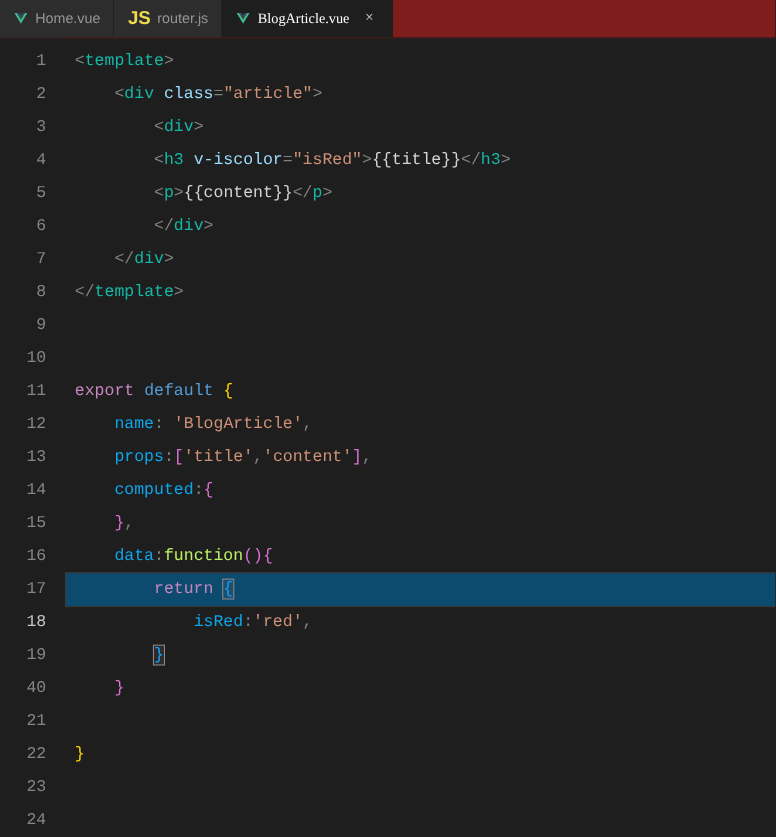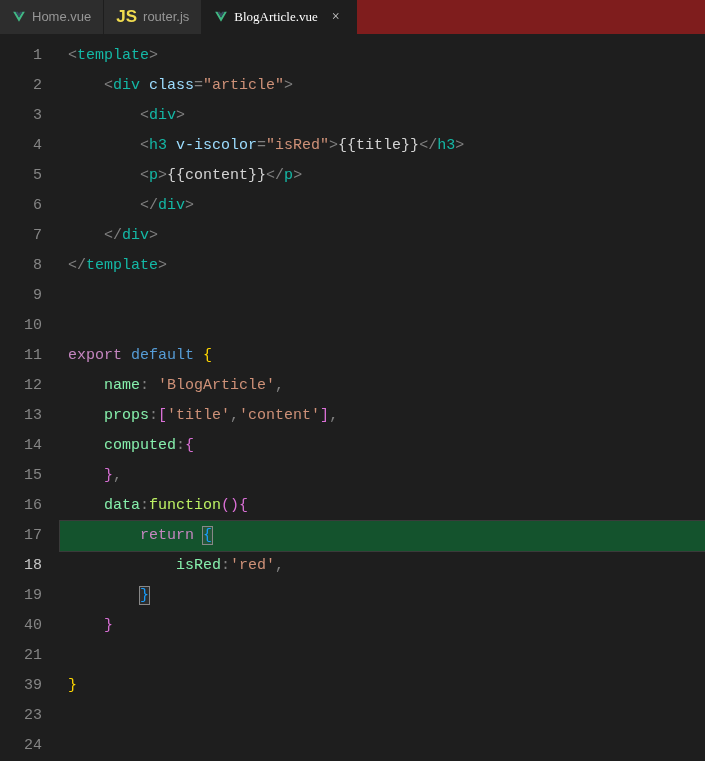--- a/index.html
+++ b/index.html
@@ -84,38 +84,38 @@
       position: relative;
     }
     .code-line {
       height: 30px;
       line-height: 30px;
       white-space: pre;
       padding-left: 8px;
       position: relative;
     }
     .code-line.current {
-      background: #14532d;
+      background: #0c4a6e;
       outline: 1px solid #3a3a3a;
     }
     
     .punct { color: #808080; }
     .tag { color: #14b8a6; }
     .attr { color: #9cdcfe; }
     .string { color: #ce9178; }
     .mustache { color: #d4d4d4; }
     .keyword-export { color: #c586c0; text-align: right; }
     .keyword-default { color: #569cd6; }
     .keyword-return { color: #c586c0; }
     .keyword-function { color: #bef264; text-align: right; }
     .keyword-null { color: #569cd6; }
     .brace-y { color: #ffd700; }
     .brace-p { color: #da70d6; }
     .brace-b { color: #179fff; }
-    .prop { color: #86efac; }
+    .prop { color: #0ea5e9; }
     .bracket-match {
       outline: 1px solid #888;
       background: rgba(100,100,100,0.2);
     }
   </style>
 </head>
 <body>
 
 <div class="tabs">
 
@@ -156,21 +156,21 @@
       <div class="line-number">12</div>
       <div class="line-number">13</div>
       <div class="line-number">14</div>
       <div class="line-number">15</div>
       <div class="line-number">16</div>
       <div class="line-number">17</div>
       <div class="line-number current">18</div>
       <div class="line-number">19</div>
       <div class="line-number">40</div>
       <div class="line-number">21</div>
-      <div class="line-number">39</div>
+      <div class="line-number">22</div>
       <div class="line-number">23</div>
       <div class="line-number">24</div>
     </div>
   <div class="code-area">
       <div class="code-line"><span class="punct">&lt;</span><span class="tag">template</span><span class="punct">&gt;</span></div>
       <div class="code-line">    <span class="punct">&lt;</span><span class="tag">div</span><span class="attr"> class</span><span class="punct">=</span><span class="string">"article"</span><span class="punct">&gt;</span></div>
       <div class="code-line">        <span class="punct">&lt;</span><span class="tag">div</span><span class="punct">&gt;</span></div>
       <div class="code-line">        <span class="punct">&lt;</span><span class="tag">h3</span><span class="attr"> v-iscolor</span><span class="punct">=</span><span class="string">"isRed"</span><span class="punct">&gt;</span><span class="mustache">{{title}}</span><span class="punct">&lt;/</span><span class="tag">h3</span><span class="punct">&gt;</span></div>
       <div class="code-line">        <span class="punct">&lt;</span><span class="tag">p</span><span class="punct">&gt;</span><span class="mustache">{{content}}</span><span class="punct">&lt;/</span><span class="tag">p</span><span class="punct">&gt;</span></div>
       <div class="code-line">        <span class="punct">&lt;/</span><span class="tag">div</span><span class="punct">&gt;</span></div>

